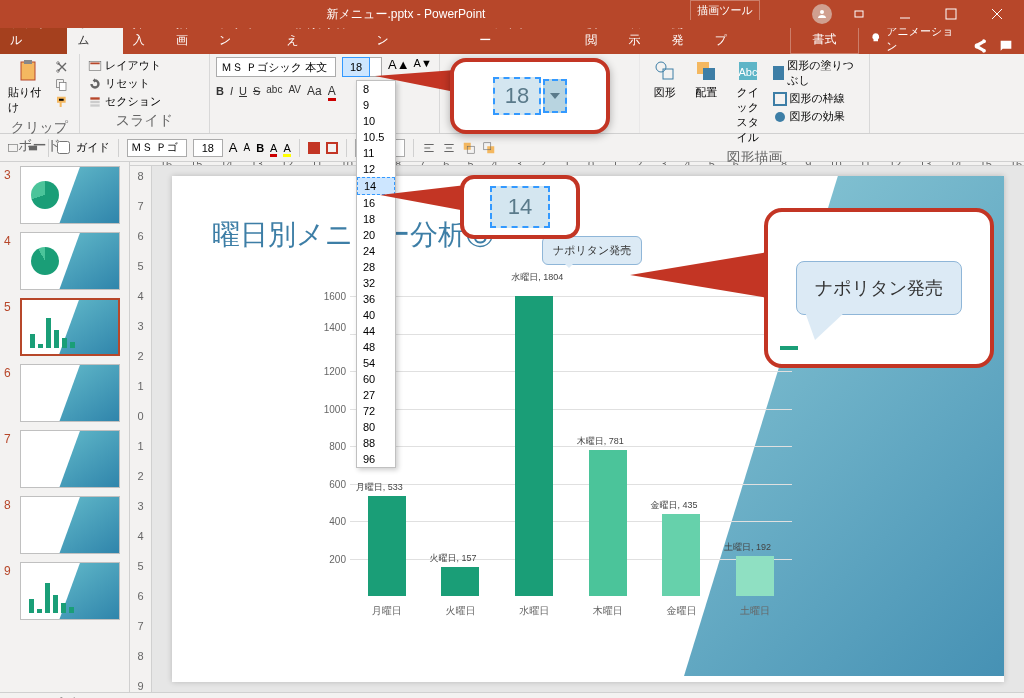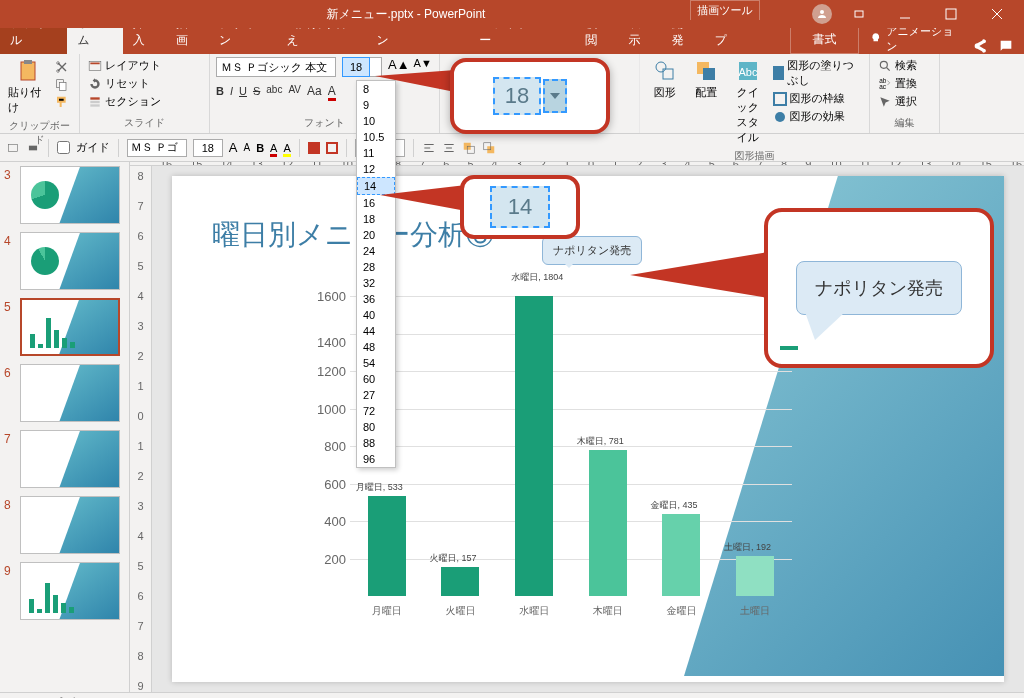--- a/index.html
+++ b/index.html
@@ -14,21 +14,21 @@
 .tabs{height:26px;background:#b7472a;display:flex;align-items:flex-end;color:#fff;}
 .tab{padding:5px 10px;font-size:12px;cursor:pointer;}
 .tab.file{background:#a5401e;}
 .tab.active{background:#f3f2f1;color:#333;}
 .tab.format{background:#b7472a;border:1px solid rgba(255,255,255,.3);border-top:none;width:70px;text-align:center;margin-left:0;}
 .tell{display:flex;align-items:center;gap:4px;padding:0 10px;color:#fff;}
 .tell svg{width:14px;height:14px;fill:#fff;}
 .sharebar{margin-left:auto;display:flex;gap:10px;padding-right:10px;}
 .ribbon{height:80px;background:#f3f2f1;border-bottom:1px solid #d0d0d0;display:flex;}
 .rgroup{border-right:1px solid #d8d8d8;padding:3px 6px;display:flex;flex-direction:column;justify-content:space-between;}
-.rgroup .label{text-align:center;color:#666;font-size:10px;margin-top:auto;padding-top:2px;}
+.rgroup .label{text-align:center;color:#666;font-size:14px;margin-top:auto;padding-top:2px;}
 .rgroup .content{display:flex;align-items:flex-start;gap:4px;flex:1;}
 .bigbtn{display:flex;flex-direction:column;align-items:center;gap:2px;padding:2px;width:44px;}
 .bigbtn .ic{width:24px;height:24px;}
 .smallitem{display:flex;align-items:center;gap:3px;padding:1px 2px;font-size:11px;}
 .fontbox{display:flex;}
 .fontname{border:1px solid #ababab;background:#fff;width:120px;height:20px;padding:0 4px;display:flex;align-items:center;}
 .fontsize{border:1px solid #3399ff;background:#cde6ff;width:28px;height:20px;text-align:center;display:flex;align-items:center;justify-content:center;}
 .fontsize-spin{border:1px solid #ababab;border-left:none;width:12px;height:20px;background:#fff;}
 .fmtbtns{display:flex;gap:6px;margin-top:3px;}
 .fmtbtns span{font-size:12px;color:#333;}
@@ -49,21 +49,21 @@
 .thumb .deco{position:absolute;right:-10px;top:-10px;width:60px;height:80px;background:linear-gradient(135deg,#5eb5c7,#2a7fa8);transform:skewX(-20deg);}
 .rulerH{height:18px;background:#f3f2f1;border-bottom:1px solid #d0d0d0;font-size:8px;color:#666;display:flex;align-items:center;padding-left:30px;gap:18px;overflow:hidden;}
 .rulerV{width:22px;background:#f3f2f1;border-right:1px solid #d0d0d0;font-size:8px;color:#666;display:flex;flex-direction:column;align-items:center;padding-top:4px;gap:18px;}
 .canvas-wrap{flex:1;background:#e6e6e6;display:flex;flex-direction:column;}
 .canvas-inner{flex:1;display:flex;}
 .slide-canvas{flex:1;background:#fff;margin:10px 20px;position:relative;overflow:hidden;box-shadow:0 0 6px rgba(0,0,0,.2);}
 .slide-deco{position:absolute;right:-80px;top:-20px;width:400px;height:520px;background:linear-gradient(135deg,rgba(94,181,199,.7),rgba(42,127,168,.9));clip-path:polygon(40% 0,100% 0,100% 100%,0 100%);}
 .slide-title{position:absolute;left:40px;top:40px;font-size:28px;color:#3d7ea6;font-weight:normal;}
 .chart{position:absolute;left:140px;top:120px;width:480px;height:340px;}
 .chart .yaxis{position:absolute;left:0;top:0;height:300px;width:38px;}
-.chart .ytick{position:absolute;right:4px;font-size:13px;color:#666;transform:translateY(-50%);}
+.chart .ytick{position:absolute;right:4px;font-size:10px;color:#666;transform:translateY(-50%);}
 .chart .grid{position:absolute;left:38px;right:0;height:1px;background:#e0e0e0;}
 .chart .bars{position:absolute;left:38px;bottom:40px;right:0;height:300px;display:flex;align-items:flex-end;justify-content:space-around;}
 .bar-wrap{display:flex;flex-direction:column;align-items:center;width:50px;}
 .bar{width:38px;}
 .bar-label{position:absolute;font-size:9px;color:#444;white-space:nowrap;}
 .xlabels{position:absolute;left:38px;bottom:18px;right:0;display:flex;justify-content:space-around;}
 .xlabels span{font-size:10px;color:#666;width:50px;text-align:center;}
 .callout-small{position:absolute;background:#dceaf5;border:1px solid #8fb6d8;border-radius:6px;padding:6px 10px;font-size:11px;color:#333;}
 .callout-small::after{content:"";position:absolute;left:20px;bottom:-10px;border:6px solid transparent;border-top-color:#dceaf5;}
 .zoom1{position:absolute;border:4px solid #c33524;border-radius:16px;background:#fff;z-index:200;box-shadow:0 2px 8px rgba(0,0,0,.3);display:flex;align-items:center;justify-content:center;}
@@ -217,21 +217,20 @@
         <span><b>B</b></span>
         <span><i>I</i></span>
         <span><u>U</u></span>
         <span><s>S</s></span>
         <span style="font-size:10px">abc</span>
         <span style="font-size:10px">AV</span>
         <span>Aa</span>
         <span><span style="border-bottom:3px solid #c00">A</span></span>
       </div>
     </div>
-    <div class="label">フォント</div>
   </div>
 
   <div class="rgroup" style="width:200px;opacity:.35">
     <div class="content"></div>
     <div class="label">段落</div>
   </div>
 
   <div class="rgroup" style="width:230px">
     <div class="content">
       <div class="bigbtn">
@@ -273,46 +272,20 @@
             <svg width="14" height="14">
               <circle cx="7" cy="7" r="5" fill="#3d7ea6"></circle>
             </svg>
             <span>図形の効果</span>
           </div>
       </div>
     </div>
     <div class="label">図形描画</div>
   </div>
 
-  <div class="rgroup" style="width:70px">
-    <div class="content" style="flex-direction:column;gap:1px">
-      <div class="smallitem">
-          <svg width="14" height="14" viewBox="0 0 24 24">
-            <circle cx="10" cy="10" r="6" fill="none" stroke="#666" stroke-width="2"></circle>
-            <line x1="15" y1="15" x2="20" y2="20" stroke="#666" stroke-width="2"></line>
-          </svg>
-          <span>検索</span>
-        </div>
-      <div class="smallitem">
-          <svg width="14" height="14" viewBox="0 0 24 24">
-            <text x="2" y="10" font-size="8">ab</text>
-            <text x="2" y="20" font-size="8">ac</text>
-            <path d="M16 6l4 4-4 4" fill="none" stroke="#666"></path>
-          </svg>
-          <span>置換</span>
-        </div>
-      <div class="smallitem">
-          <svg width="14" height="14" viewBox="0 0 24 24">
-            <path d="M4 4l6 16 3-7 7-3z" fill="#666"></path>
-          </svg>
-          <span>選択</span>
-        </div>
-    </div>
-    <div class="label">編集</div>
-  </div>
 </div>
 
 <div class="qat">
   <svg width="14" height="14" viewBox="0 0 24 24">
       <rect x="4" y="6" width="16" height="12" fill="none" stroke="#666"></rect>
     </svg>
   <svg width="14" height="14" viewBox="0 0 24 24">
       <rect x="5" y="8" width="14" height="8" fill="#666"></rect>
     </svg>
   <div class="sep"></div>
@@ -501,21 +474,21 @@
         <div class="callout-small" style="left:370px;top:60px">ナポリタン発売</div>
         <div class="chart" id="chart">
             <div class="grid" style="top: 262.5px;"></div>
             <div class="yaxis">
               <div class="ytick" style="top: 262.5px;">200</div>
               <div class="ytick" style="top: 225px;">400</div>
               <div class="ytick" style="top: 187.5px;">600</div>
               <div class="ytick" style="top: 150px;">800</div>
               <div class="ytick" style="top: 112.5px;">1000</div>
               <div class="ytick" style="top: 75px;">1200</div>
-              <div class="ytick" style="top: 46px;">1400</div>
+              <div class="ytick" style="top: 31px;">1400</div>
               <div class="ytick" style="top: 0px;">1600</div>
             </div>
             <div class="grid" style="top: 225px;"></div>
             <div class="grid" style="top: 187.5px;"></div>
             <div class="grid" style="top: 150px;"></div>
             <div class="grid" style="top: 112.5px;"></div>
             <div class="grid" style="top: 75px;"></div>
             <div class="grid" style="top: 37.5px;"></div>
             <div class="grid" style="top: 0px;"></div>
             <div class="bars">

